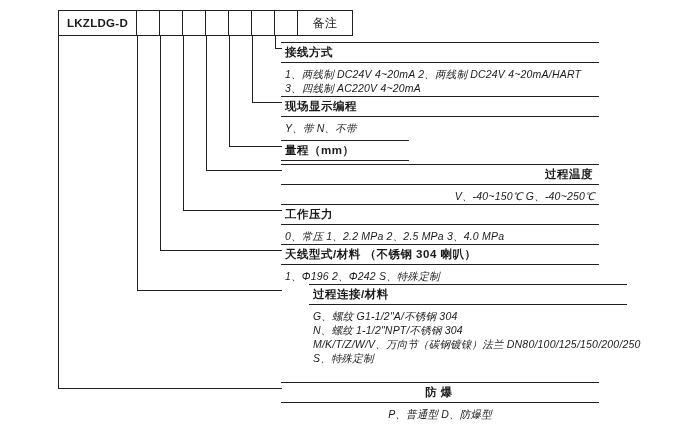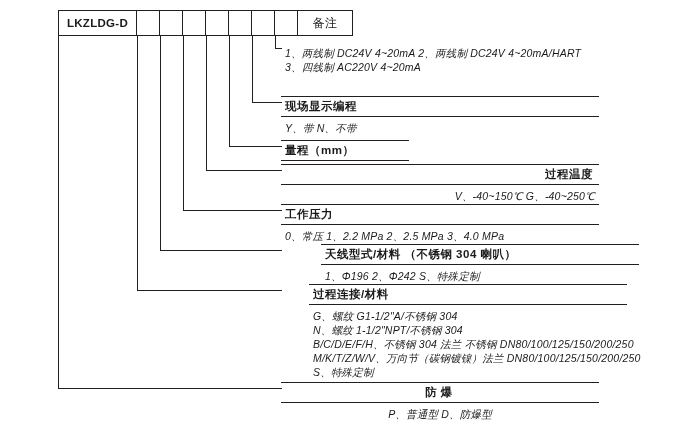--- a/index.html
+++ b/index.html
@@ -87,21 +87,21 @@
     letter-spacing: .2px;
   }
   .title-wide { letter-spacing: 4px; }
 
   
   .w1 { width: 318px; }  
   .w2 { width: 318px; }  
   .w3 { width: 128px; }  
   .w4 { width: 318px; text-align: right; }  
   .w5 { width: 318px; }  
-  .w6 { width: 318px; margin-left: 40px; }  
+  .w6 { width: 318px; }  
   .w7 { width: 318px; margin-left: 28px; }  
   .w8 { width: 318px; text-align: center; }  
 </style>
 </head>
 <body>
 
 <div id="sheet">
 
   <div class="code-row">
     <div class="code-cell model">LKZLDG-D</div>
@@ -133,20 +133,21 @@
   <div class="vline" style="left:160px; top:36px; height:214px;"></div>
   <div class="hline" style="left:160px; top:250px; width:122px;"></div>
 
   <div class="vline" style="left:137px; top:36px; height:254px;"></div>
   <div class="hline" style="left:137px; top:290px; width:145px;"></div>
 
   <div class="vline" style="left:58px; top:36px; height:352px;"></div>
   <div class="hline" style="left:58px; top:388px; width:224px;"></div>
 
   <div class="block w1" style="top:42px;">
+    <div class="title-bar">接线方式</div>
     <div class="body">
       <div class="line">1、两线制  DC24V 4~20mA    2、两线制  DC24V 4~20mA/HART</div>
       <div class="line">3、四线制  AC220V 4~20mA</div>
     </div>
   </div>
 
   <div class="block w2" style="top:96px;">
     <div class="title-bar">现场显示编程</div>
     <div class="body">
       <div class="line">Y、带       N、不带</div>
@@ -177,21 +178,20 @@
     <div class="body">
       <div class="line">1、Φ196 2、Φ242   S、特殊定制</div>
     </div>
   </div>
 
   <div class="block w7" style="top:284px;">
     <div class="title-bar">过程连接/材料</div>
     <div class="body">
       <div class="line">G、螺纹 G1-1/2"A/不锈钢 304</div>
       <div class="line">N、螺纹 1-1/2"NPT/不锈钢 304</div>
-      <div class="line">B/C/D/E/F/H、不锈钢 304 法兰 不锈钢 DN80/100/125/150/200/250</div>
       <div class="line">M/K/T/Z/W/V、万向节（碳钢镀镍）法兰 DN80/100/125/150/200/250</div>
       <div class="line">S、特殊定制</div>
     </div>
   </div>
 
   <div class="block w8" style="top:382px;">
     <div class="title-bar title-wide">防    爆</div>
     <div class="body">
       <div class="line">P、普通型  D、防爆型</div>
     </div>

